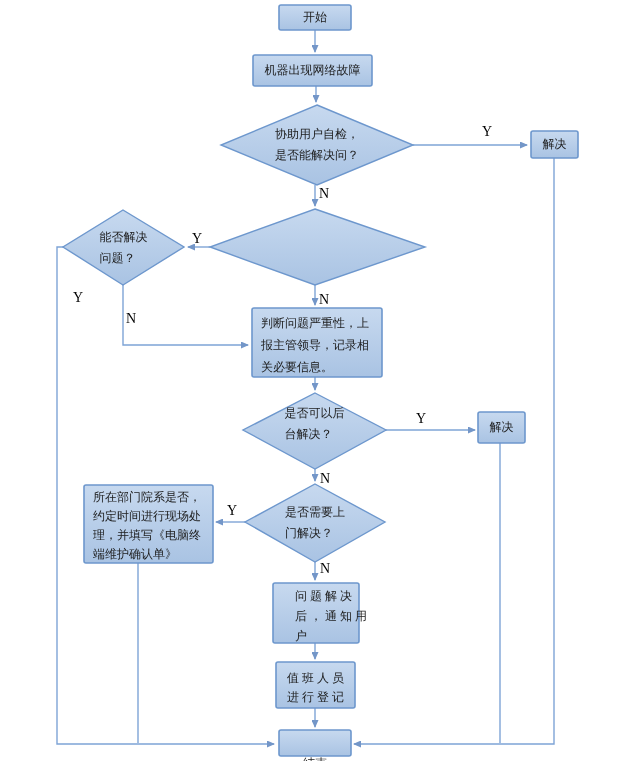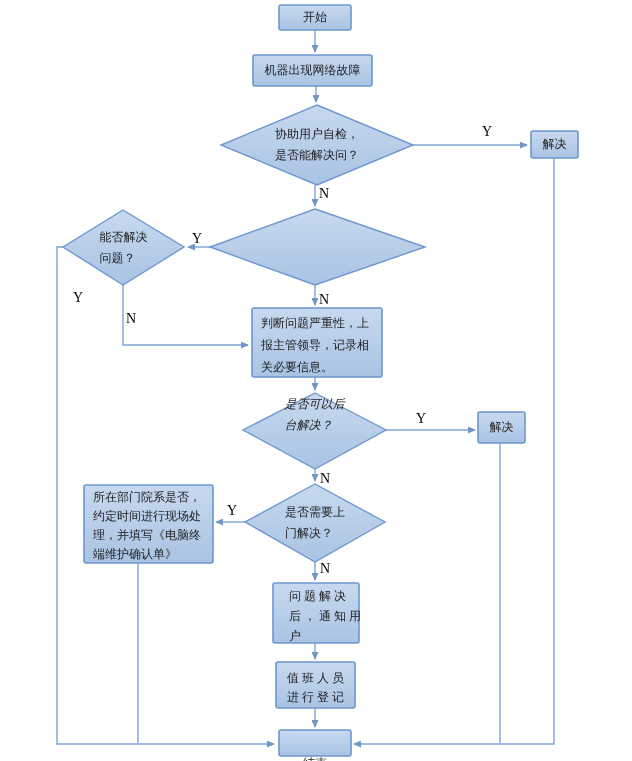--- a/index.html
+++ b/index.html
@@ -28,21 +28,21 @@
   }
   .node-label.center > span { text-align: center; }
   .node-label.topleft {
     align-items: center;
     justify-content: flex-start;
   }
   .node-label.topleft > span { line-height: 22px; }
   #t-judge { padding: 5px 0 0 9px; }
   #t-assign { padding: 4px 0 0 9px; }
   #t-assign > span { line-height: 19px; }
-  #t-notify { padding: 6px 0 0 16px; }
+  #t-notify { padding: 6px 0 0 22px; }
   #t-notify > span { line-height: 20px; letter-spacing: 3px; }
   #t-duty { padding: 6px 0 16px 11px; }
   #t-duty > span { line-height: 19px; letter-spacing: 3px; }
   .edge-label {
     position: absolute;
     font-size: 14px;
     color: #000000;
     font-family: "Liberation Serif", "DejaVu Serif", serif;
     pointer-events: none;
   }
@@ -127,21 +127,21 @@
     <span>能否解决
 问题？</span>
     </div>
 
   <div class="node-label topleft" id="t-judge" style="left:252px;top:308px;width:121px;height:64px;">
     <span>判断问题严重性，上
 报主管领导，记录相
 关必要信息。</span>
     </div>
 
-  <div class="node-label" id="t-d4" style="left:243px;top:377px;width:143px;height:76px;font-style:italic;">
+  <div class="node-label" id="t-d4" style="left:243px;top:386px;width:143px;height:76px;">
     <span>是否可以后
 台解决？</span>
     </div>
 
   <div class="node-label center" id="t-solve2" style="left:478px;top:412px;width:47px;height:31px;">
     <span>解决</span>
     </div>
 
   <div class="node-label" id="t-d5" style="left:245px;top:484px;width:140px;height:78px;">
     <span>是否需要上

